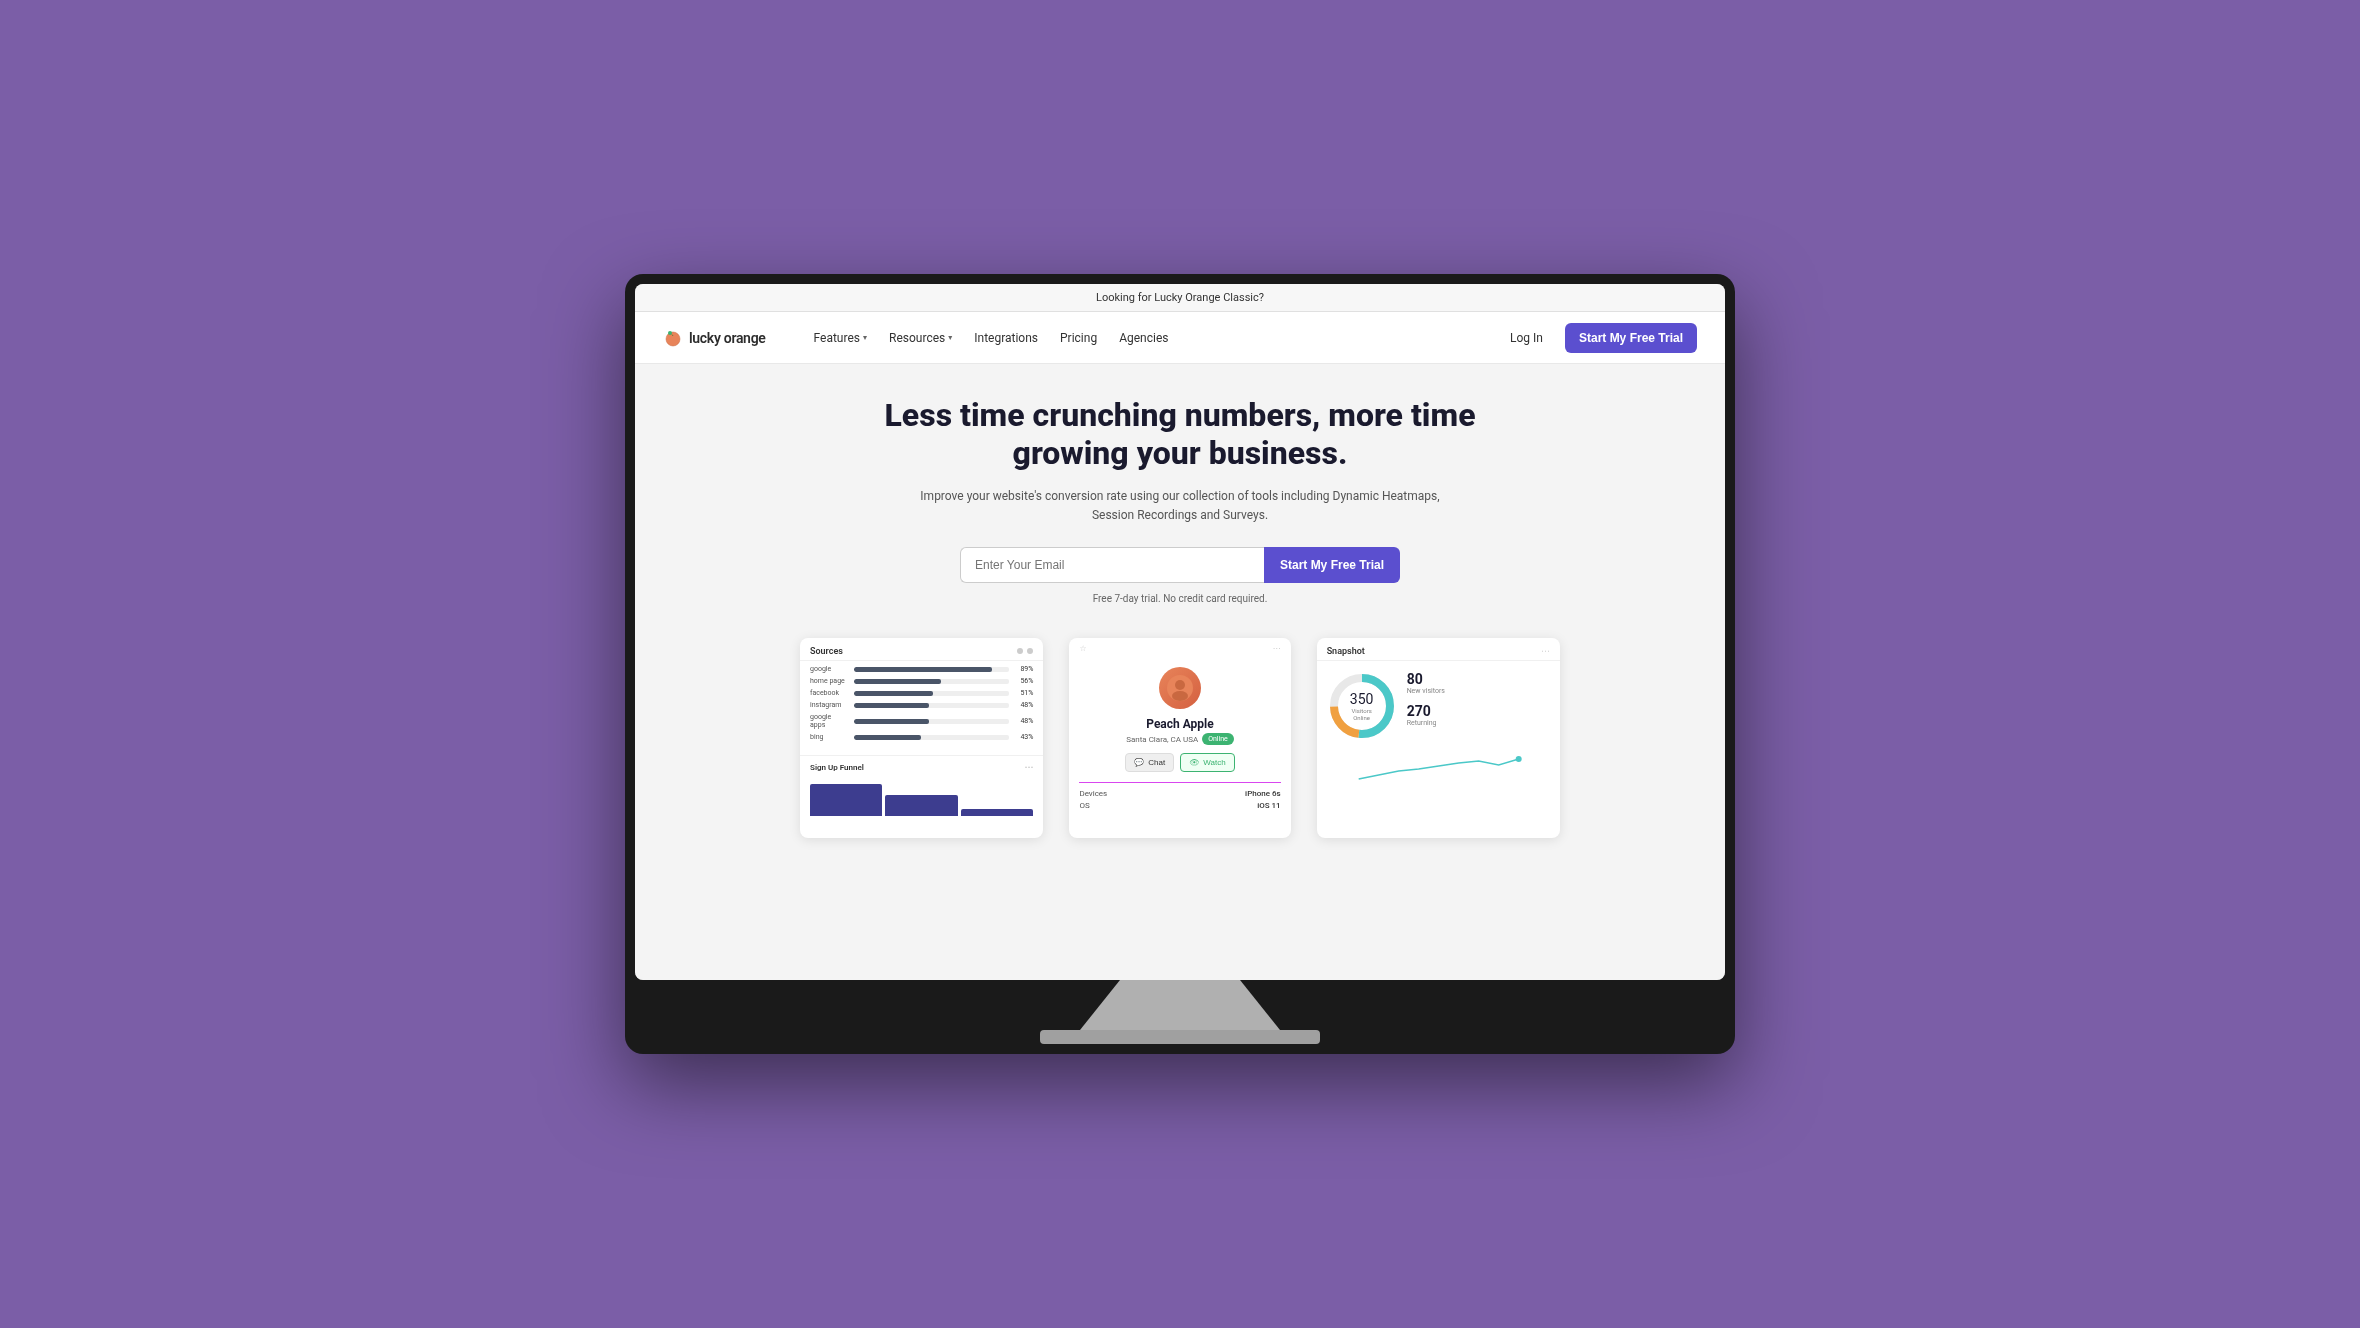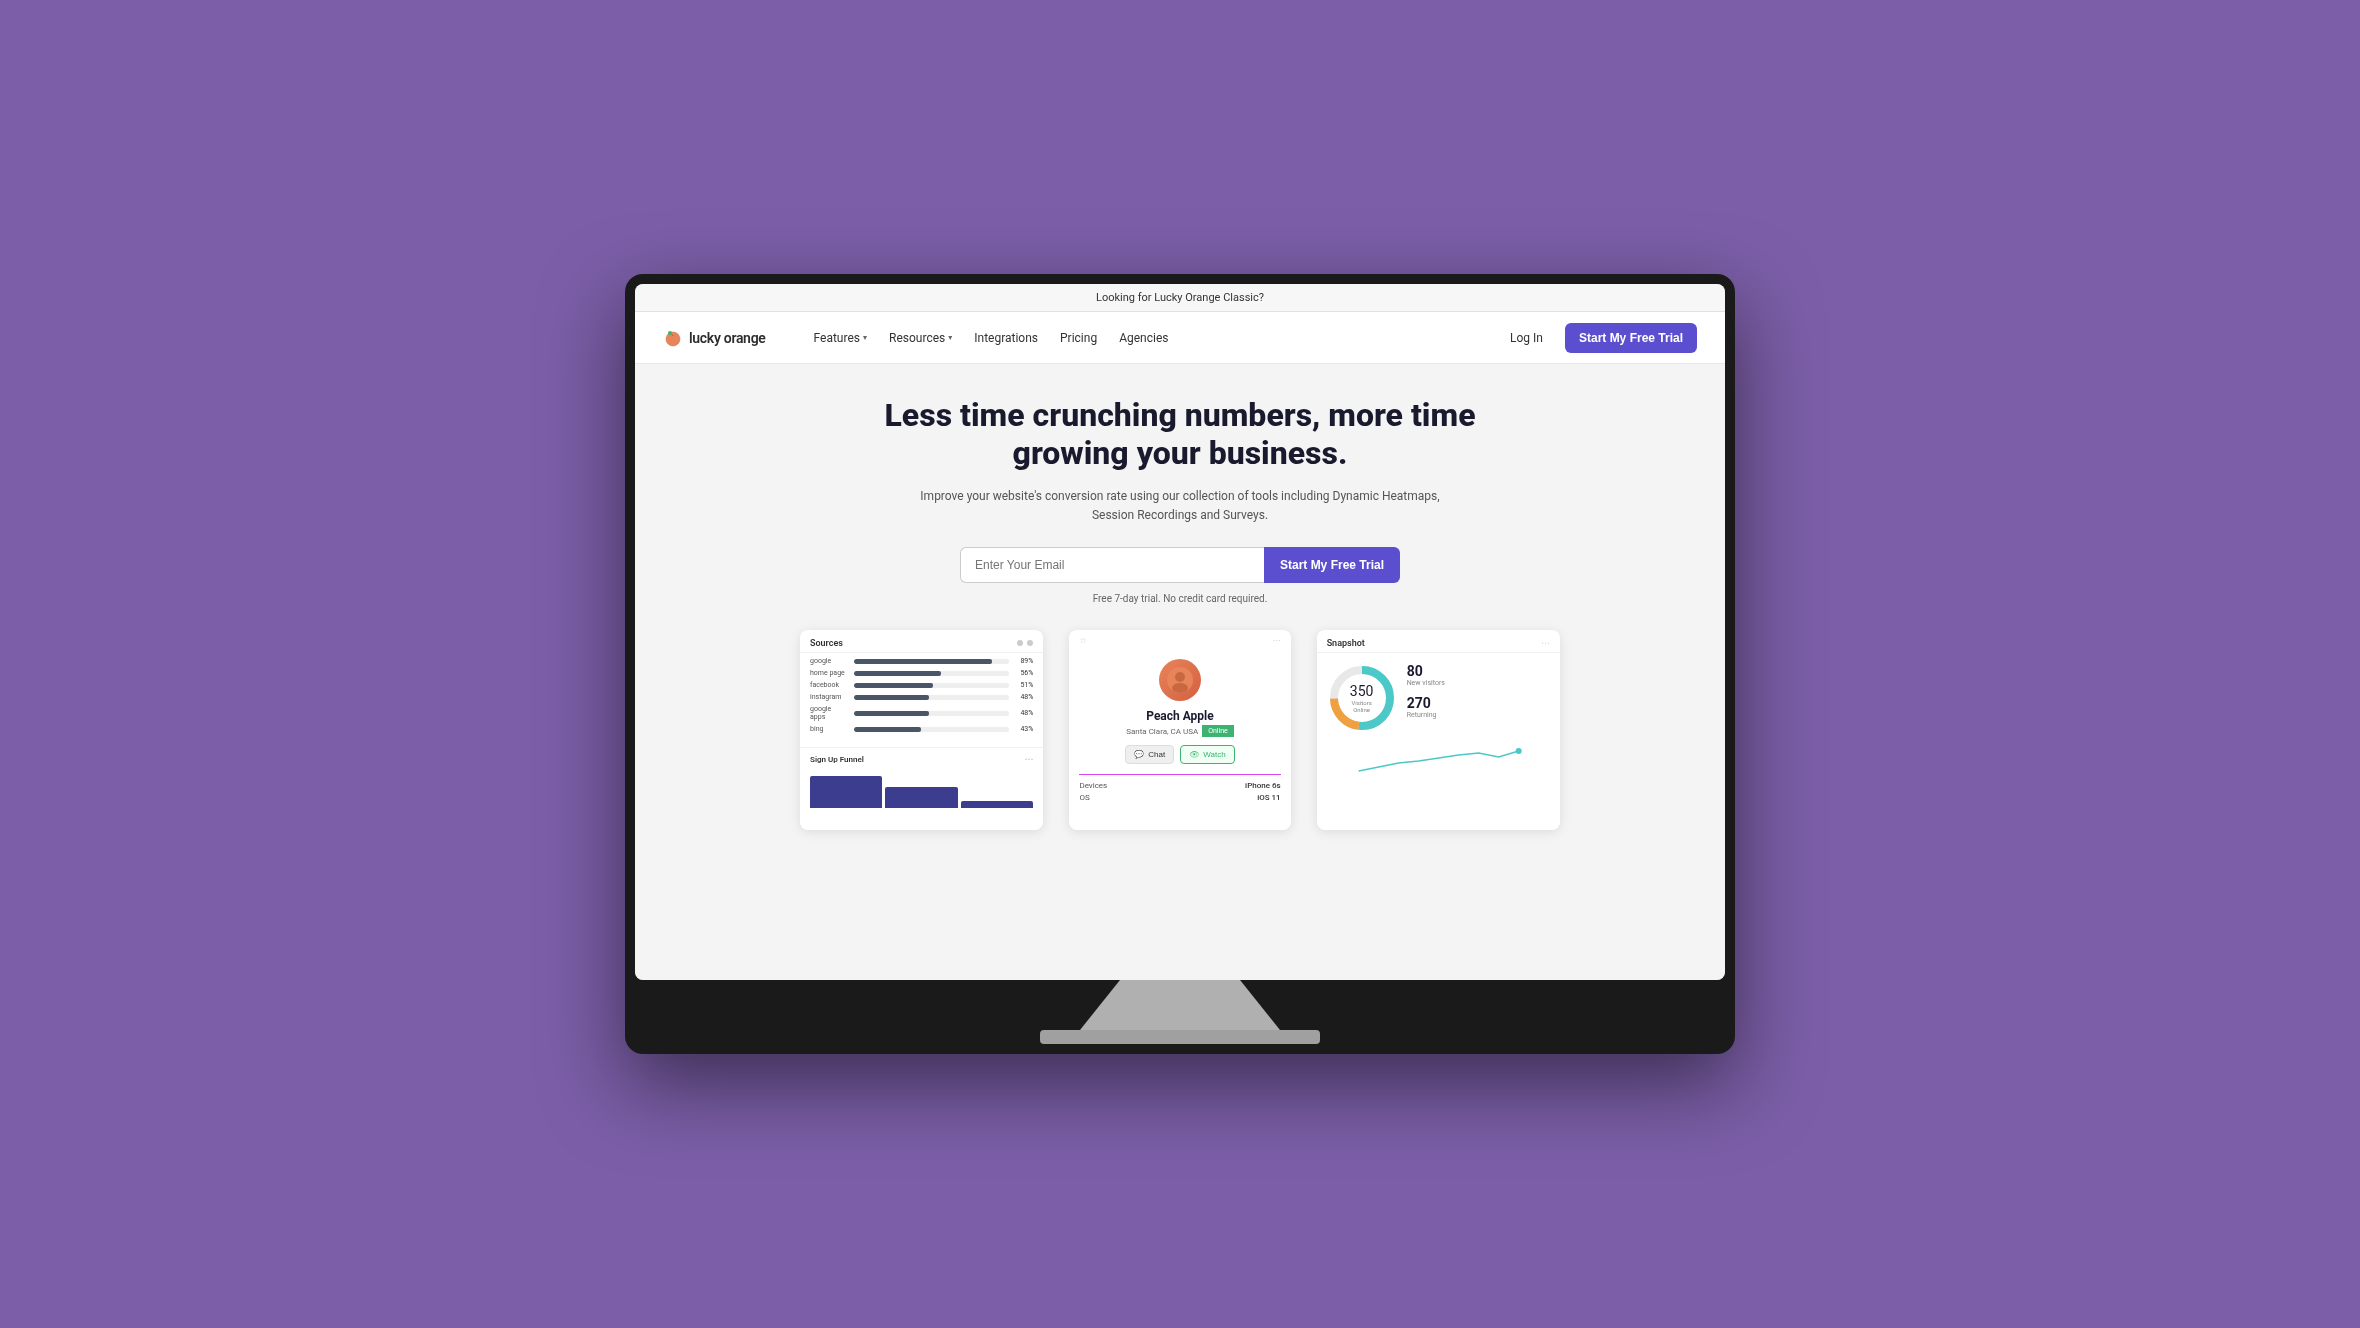--- a/index.html
+++ b/index.html
@@ -205,21 +205,21 @@
       margin-bottom: 22px;
     }
 
     
     .dashboard-preview {
       display: flex;
       gap: 26px;
       width: 100%;
       max-width: 760px;
       height: 200px;
-      margin-top: 4px;
+      margin-top: 12px;
     }
 
     .dash-card {
       background: #fff;
       border-radius: 8px;
       box-shadow: 0 2px 12px rgba(0,0,0,0.1);
       overflow: hidden;
       flex: 1;
     }
 
@@ -368,21 +368,21 @@
       display: flex;
       align-items: center;
       gap: 4px;
     }
 
     .status-badge {
       background: #3cb371;
       color: #fff;
       font-size: 7px;
       padding: 2px 6px;
-      border-radius: 0;
+      border-radius: 6px;
     }
 
     .visitor-actions {
       display: flex;
       gap: 6px;
       margin-bottom: 10px;
     }
 
     .btn-chat {
       display: flex;

